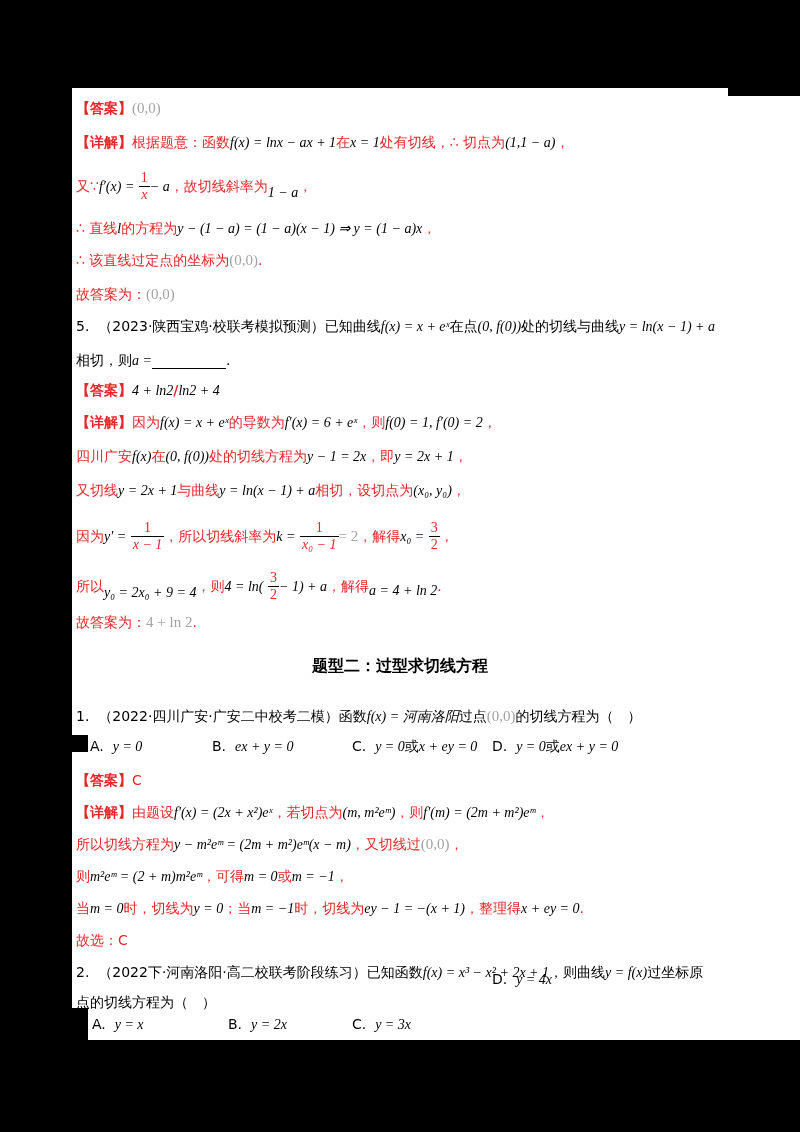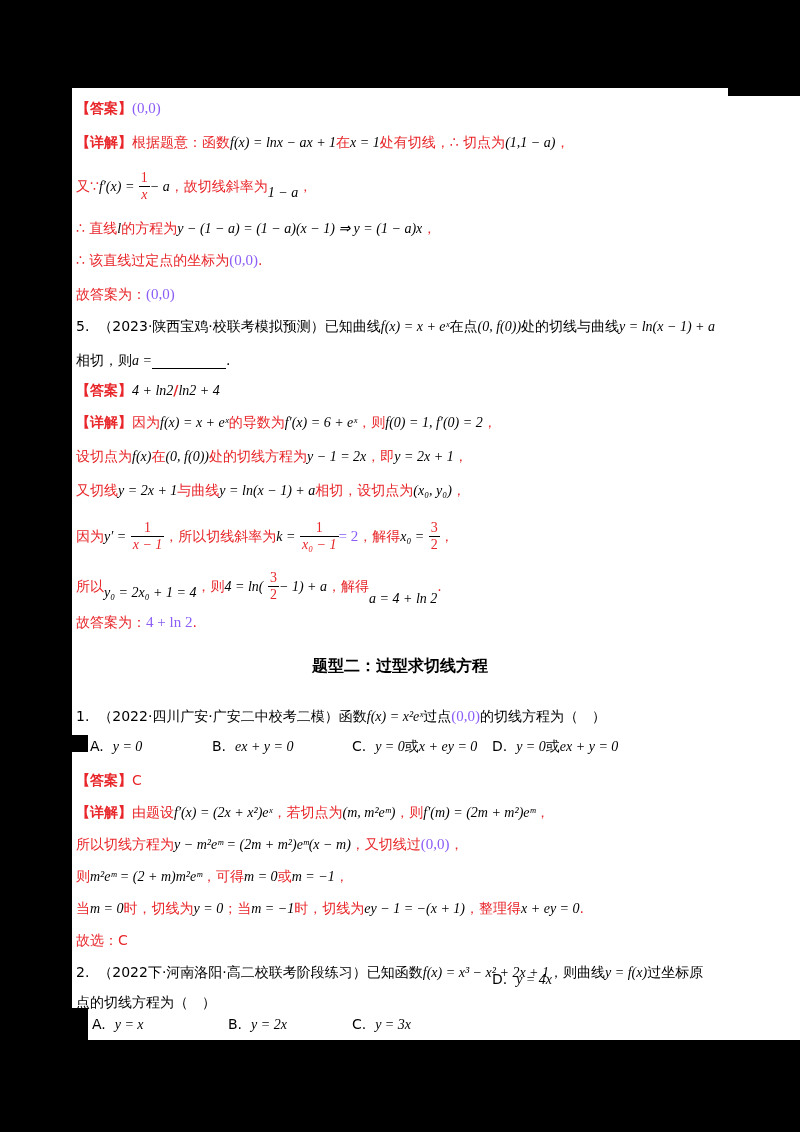--- a/index.html
+++ b/index.html
@@ -12,21 +12,21 @@
     }
     .notch-tr { position: absolute; left: 728px; top: 88px; width: 72px; height: 8px; background: #000; }
     .notch-l1 { position: absolute; left: 72px; top: 735px; width: 16px; height: 17px; background: #000; }
     .notch-l2 { position: absolute; left: 72px; top: 1008px; width: 16px; height: 32px; background: #000; }
     .line {
       position: absolute; left: 76px; white-space: nowrap; font-size: 14px; color: #000; line-height: 20px;
     }
     .red { color: #e8262a; }
     .brk { color: #e8262a; font-weight: bold; margin-top: 16px; }
     .m { font-family: "Liberation Serif", serif; font-style: italic; font-size: 14px; color: #000; }
-    .mu { font-family: "Liberation Serif", serif; font-size: 15px; color: #8b5cf6; margin-top: 20px; }
+    .mu { font-family: "Liberation Serif", serif; font-size: 15px; color: #a3a3a3; margin-top: 20px; }
     .blank { display: inline-block; width: 74px; border-bottom: 1px solid #000; height: 14px; vertical-align: middle; }
     .title { position: absolute; left: 0; width: 800px; text-align: center; font-weight: bold; font-size: 16px; color: #000; }
     .opt { position: absolute; white-space: nowrap; font-size: 14px; }
     .frac { display: inline-block; vertical-align: middle; text-align: center; font-family: "Liberation Serif", serif; font-size: 14px; line-height: 16px; }
     .frac .num { display: block; border-bottom: 1px solid #000; padding: 0 2px; }
     .frac .den { display: block; font-style: italic; padding: 0 2px; }
   </style>
 </head>
 <body>
 
@@ -70,47 +70,47 @@
 
 <div class="line" style="top:380px">
   <span class="brk">【答案】</span><span class="m">4 + ln2</span><span class="red" style="font-weight:bold">/</span><span class="m">ln2 + 4</span>
 </div>
 
 <div class="line red" style="top:412px">
   <span class="brk">【详解】</span><span>因为</span><span class="m">f(x) = x + eˣ</span><span>的导数为</span><span class="m">f′(x) = 6 + eˣ</span><span>，则</span><span class="m">f(0) = 1, f′(0) = 2</span><span>，</span>
 </div>
 
 <div class="line red" style="top:446px">
-  <span>设切点为</span><span class="m">f(x)</span><span>在</span><span class="m">(0, f(0))</span><span>处的切线方程为</span><span class="m">y − 1 = 2x</span><span>，即</span><span class="m">y = 2x + 1</span><span>，</span>
+  <span>四川广安</span><span class="m">f(x)</span><span>在</span><span class="m">(0, f(0))</span><span>处的切线方程为</span><span class="m">y − 1 = 2x</span><span>，即</span><span class="m">y = 2x + 1</span><span>，</span>
 </div>
 
 <div class="line red" style="top:480px">
   <span>又切线</span><span class="m">y = 2x + 1</span><span>与曲线</span><span class="m">y = ln(x − 1) + a</span><span>相切，设切点为</span><span class="m">(x₀, y₀)</span><span>，</span>
 </div>
 
 <div class="line red" style="top:520px">
   <span>因为</span><span class="m">y′ =</span>
   <span class="frac"><span class="num">1</span><span class="den">x − 1</span></span><span>，所以切线斜率为</span><span class="m">k =</span>
   <span class="frac"><span class="num">1</span><span class="den">x₀ − 1</span></span><span class="mu">= 2</span><span>，解得</span><span class="m">x₀ =</span>
   <span class="frac"><span class="num">3</span><span class="den" style="font-style:normal">2</span></span><span>，</span>
 </div>
 
 <div class="line red" style="top:570px">
-  <span>所以</span><span class="m" style="position:relative;top:6px">y₀ = 2x₀ + 1 = 4</span><span>，则</span><span class="m">4 = ln(</span>
-  <span class="frac"><span class="num">3</span><span class="den" style="font-style:normal">2</span></span><span class="m">− 1) + a</span><span>，解得</span><span class="m" style="position:relative;top:12px">a = 4 + ln 2</span><span>.</span>
+  <span>所以</span><span class="m" style="position:relative;top:6px">y₀ = 2x₀ + 9 = 4</span><span>，则</span><span class="m">4 = ln(</span>
+  <span class="frac"><span class="num">3</span><span class="den" style="font-style:normal">2</span></span><span class="m">− 1) + a</span><span>，解得</span><span class="m" style="position:relative;top:4px">a = 4 + ln 2</span><span>.</span>
 </div>
 
 <div class="line red" style="top:612px">
   <span>故答案为：</span><span class="mu">4 + ln 2</span><span>.</span>
 </div>
 
 <div class="title" style="top:656px">题型二：过型求切线方程</div>
 
 <div class="line" style="top:706px">
-  <span>1.</span>&nbsp;&nbsp;<span>（2022·四川广安·广安二中校考二模）函数</span><span class="m">f(x) = x²eˣ</span><span>过点</span><span class="mu">(0,0)</span><span>的切线方程为（　）</span>
+  <span>1.</span>&nbsp;&nbsp;<span>（2022·四川广安·广安二中校考二模）函数</span><span class="m">f(x) = 河南洛阳</span><span>过点</span><span class="mu">(0,0)</span><span>的切线方程为（　）</span>
 </div>
 
 <div class="opt" style="left:90px; top:738px">
   <span>A.</span>&nbsp;&nbsp;<span class="m">y = 0</span>
 </div>
 <div class="opt" style="left:212px; top:738px">
   <span>B.</span>&nbsp;&nbsp;<span class="m">ex + y = 0</span>
 </div>
 <div class="opt" style="left:352px; top:738px">
   <span>C.</span>&nbsp;&nbsp;<span class="m">y = 0</span><span>或</span><span class="m">x + ey = 0</span>

